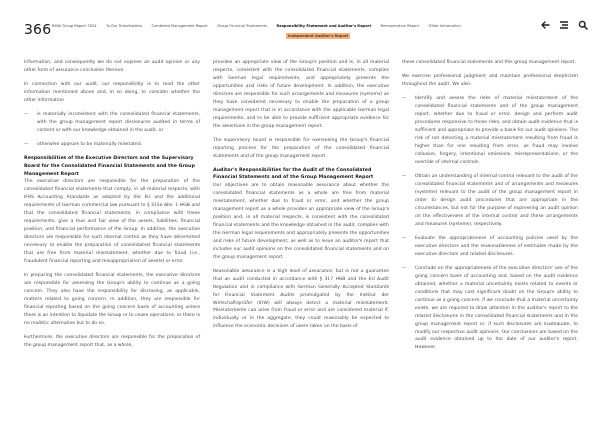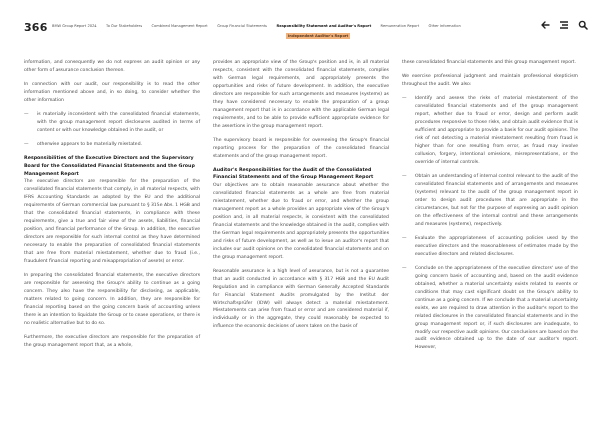--- a/index.html
+++ b/index.html
@@ -1,18 +1,18 @@
 <!DOCTYPE html>
 <html><head>
 <meta charset="utf-8">
 <style>
   html, body { margin: 0; padding: 0; background: #ffffff; }
   body { width: 600px; height: 424px; overflow: hidden; position: relative; font-family: "DejaVu Sans", sans-serif; color: #3c3c3c; }
   .topbar { position: absolute; left: 0; top: 0; width: 600px; height: 44px; }
-  .page-num { position: absolute; left: 24px; top: 21px; font-size: 11px; font-weight: bold; color: #222; letter-spacing: 0.2px; }
+  .page-num { position: absolute; left: 24px; top: 21px; font-size: 14px; font-weight: normal; color: #222; letter-spacing: 0.2px; }
   .nav { position: absolute; left: 52px; top: 24px; display: flex; gap: 0; font-size: 3.6px; white-space: nowrap; }
   .nav-item { color: #555; margin-right: 9.5px; }
   .nav-item.active { color: #111; font-weight: bold; }
   .subnav { position: absolute; left: 286px; top: 33px; background: #f2b27c; color: #5a3a20; font-size: 3.6px; padding: 1px 2px; font-weight: bold; }
   .icons { position: absolute; left: 540px; top: 20px; display: flex; gap: 9px; align-items: center; }
   .icon { width: 10px; height: 10px; display: block; }
   .col { position: absolute; top: 58px; width: 176px; font-size: 4.55px; line-height: 7.95px; text-align: justify; color: #4a4a4a; }
   .col p { margin: 0 0 6.2px 0; }
   .col h3 { margin: 0; font-size: 4.75px; line-height: 7.6px; font-weight: bold; color: #222; text-align: left; }
   .col1 { left: 24px; }

